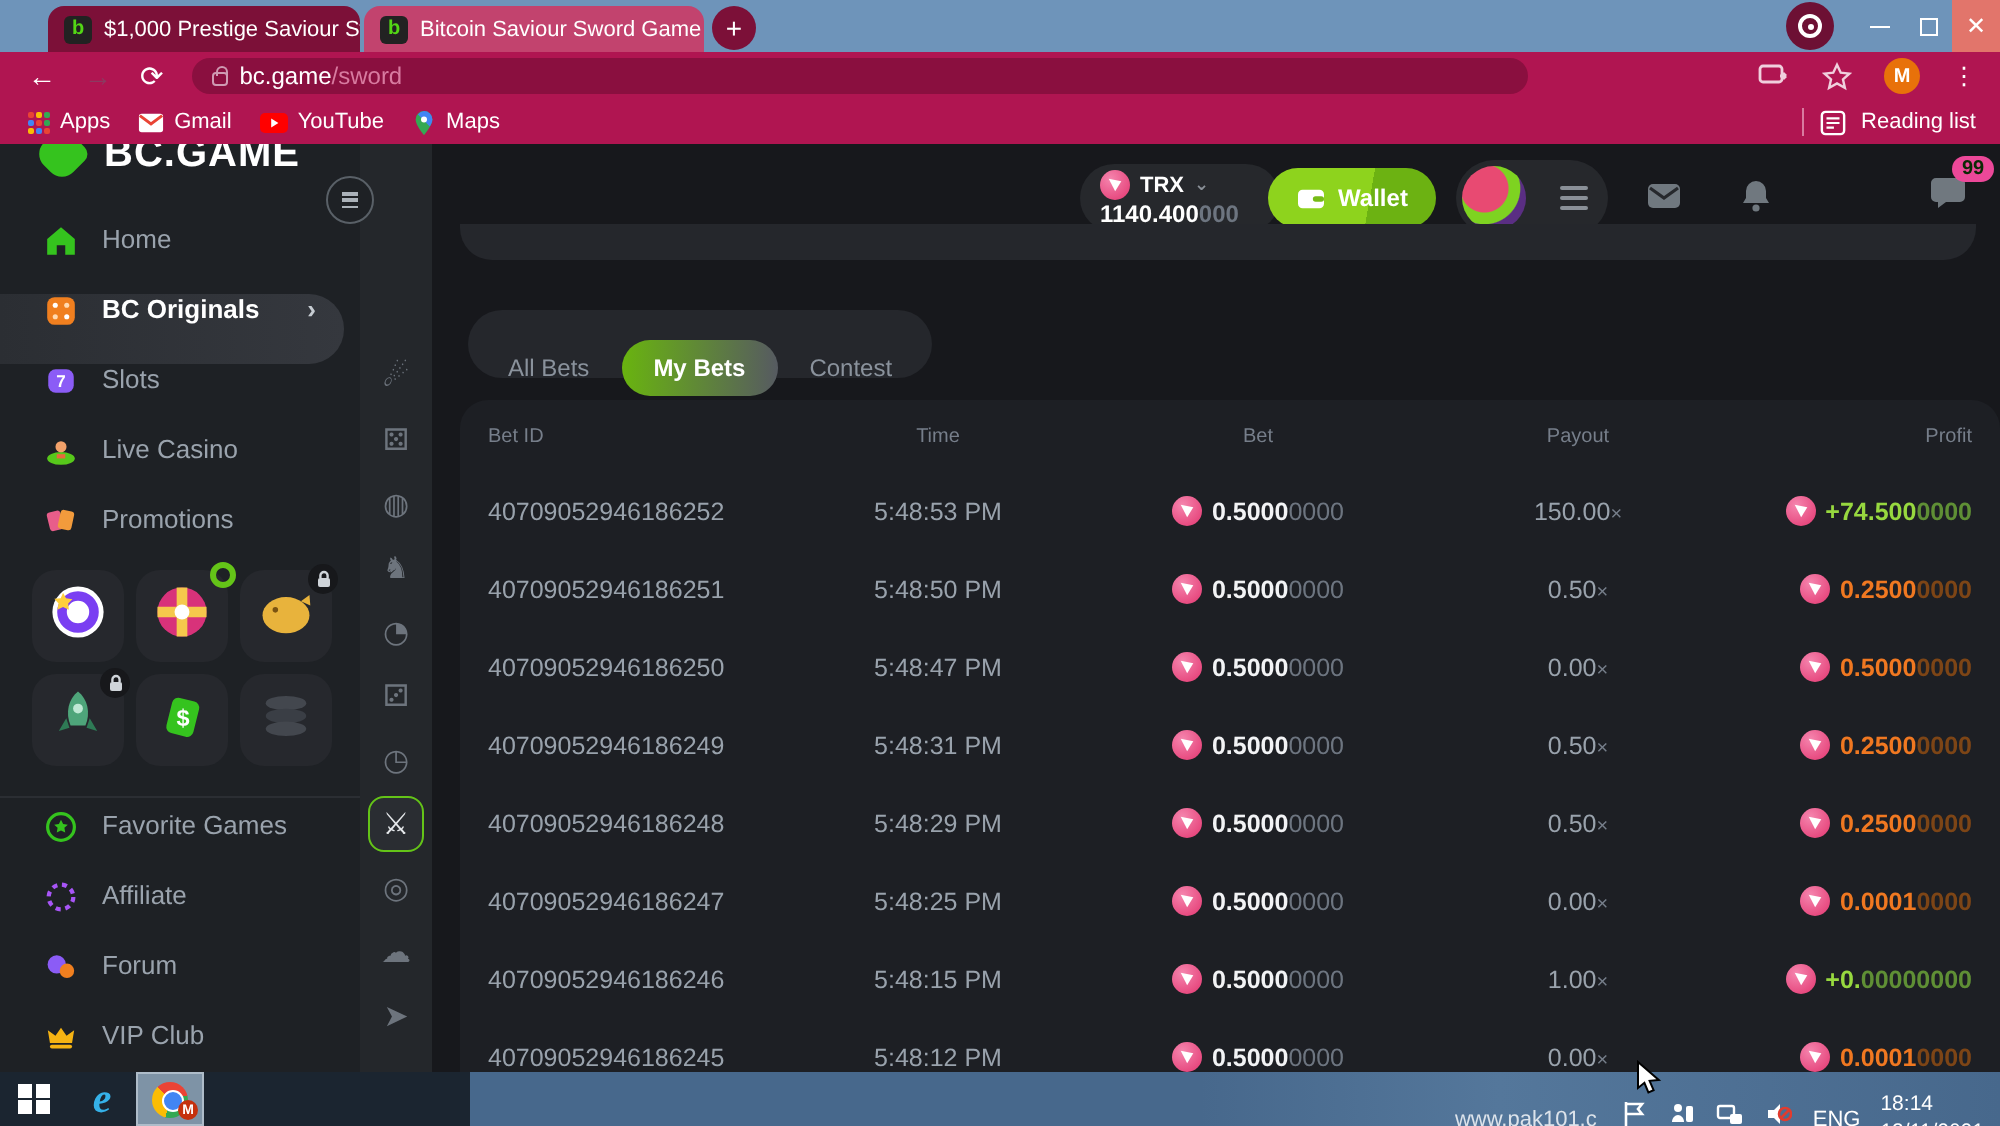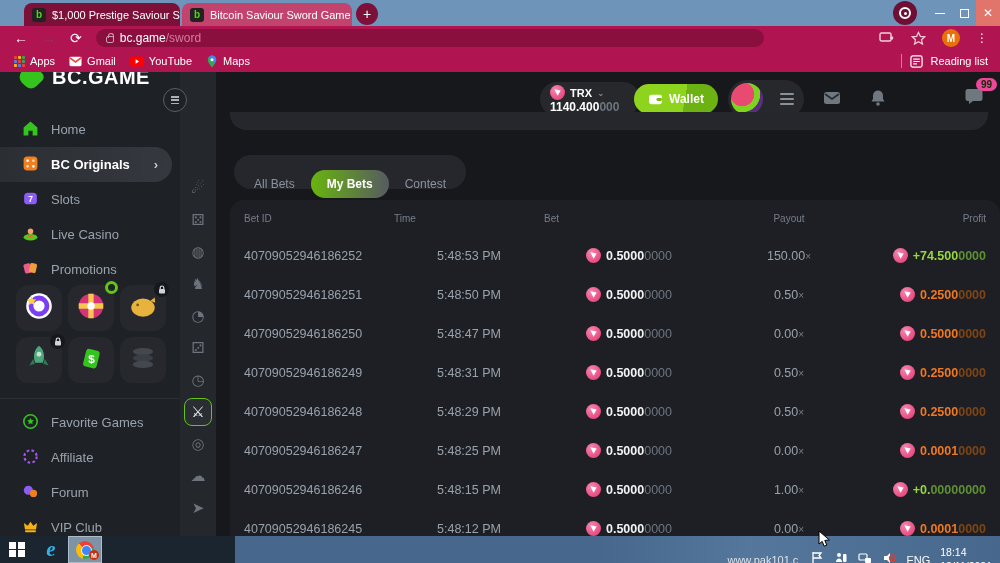--- a/index.html
+++ b/index.html
@@ -55,21 +55,21 @@
   .logo { position:absolute; top:-8px; left:18px; display:flex; align-items:center; gap:8px; }
   .logo-shield { width:26px; height:26px; background:#35c31e; border-radius:6px 6px 10px 10px;
     transform:rotate(45deg) scale(.8); }
   .logo-text { font-size:20px; font-weight:bold; color:#fff; letter-spacing:.5px; }
   .collapse-btn { position:absolute; top:16px; left:163px; width:24px; height:24px; border:1.5px solid #596067;
     border-radius:50%; display:flex; align-items:center; justify-content:center; z-index:5; background:#1e2125;}
   .collapse-btn .bars { width:8px; height:8px; display:flex; flex-direction:column; justify-content:space-between;}
   .collapse-btn .bars i { display:block; height:1.5px; background:#aab1b8; }
 
   .nav { position:absolute; top:40px; left:0; width:180px; }
-  .nav-item { display:flex; align-items:center; gap:12px; height:35px; padding-left:22px;
+  .nav-item { display:flex; gap:12px; height:35px; padding-left:22px;
     font-size:13px; color:#9aa3ad; }
   .nav-item.active { background:linear-gradient(90deg,#2b2e33,#35383e); border-radius:0 19px 19px 0;
     width:172px; color:#fff; font-weight:bold; }
   .nav-item .chev { margin-left:auto; margin-right:14px; color:#c6ccd2; font-size:13px; }
   .nav-item svg { width:17px; height:17px; flex:0 0 auto; }
 
   .gamegrid { position:absolute; top:213px; left:16px; width:150px; display:grid;
     grid-template-columns:repeat(3,46px); grid-gap:6px; }
   .tile { position:relative; width:46px; height:46px; background:#26282d; border-radius:12px;
     display:flex; align-items:center; justify-content:center; }
@@ -124,21 +124,21 @@
   
   .table-card { position:absolute; top:128px; left:230px; width:770px; height:363px; background:#1d1f24;
     border-radius:14px 14px 0 0; padding:0 14px; }
   .thead, .trow { display:grid; grid-template-columns:150px 150px 170px 150px 1fr; align-items:center; }
   .thead { height:36px; color:#767e8a; font-size:10px; }
   .trow { height:39px; font-size:12.5px; color:#99a2ac; }
   .c-time { text-align:center; }
   .c-bet { display:flex; align-items:center; justify-content:center; gap:5px; }
   .c-payout { text-align:center; }
   .c-profit { display:flex; align-items:center; justify-content:flex-end; gap:5px; }
-  .th-time,.th-bet { } .th-payout{ text-align:center; } .th-profit{ text-align:right; }
+  .th-time,.th-bet { text-align:center; } .th-payout{ text-align:center; } .th-profit{ text-align:right; }
   .bet-bold { color:#f2f3f5; font-weight:bold; }
   .coin { width:15px; height:15px; border-radius:50%; background:radial-gradient(circle at 35% 30%,#f585ae,#e2356f);
     display:flex; align-items:center; justify-content:center; flex:0 0 auto; }
   .coin svg { width:9px; height:9px; }
   .profit-loss .pb { color:#f07821; font-weight:bold; } .profit-loss .pd { color:#7d4516; font-weight:bold;}
   .profit-win .pb { color:#97d83f; font-weight:bold; } .profit-win .pd { color:#5f8f35; font-weight:bold;}
   .xmark { font-size:10px; color:#767e8a; }
 
   
   .taskbar { position:absolute; top:536px; left:0; width:1000px; height:27px;

